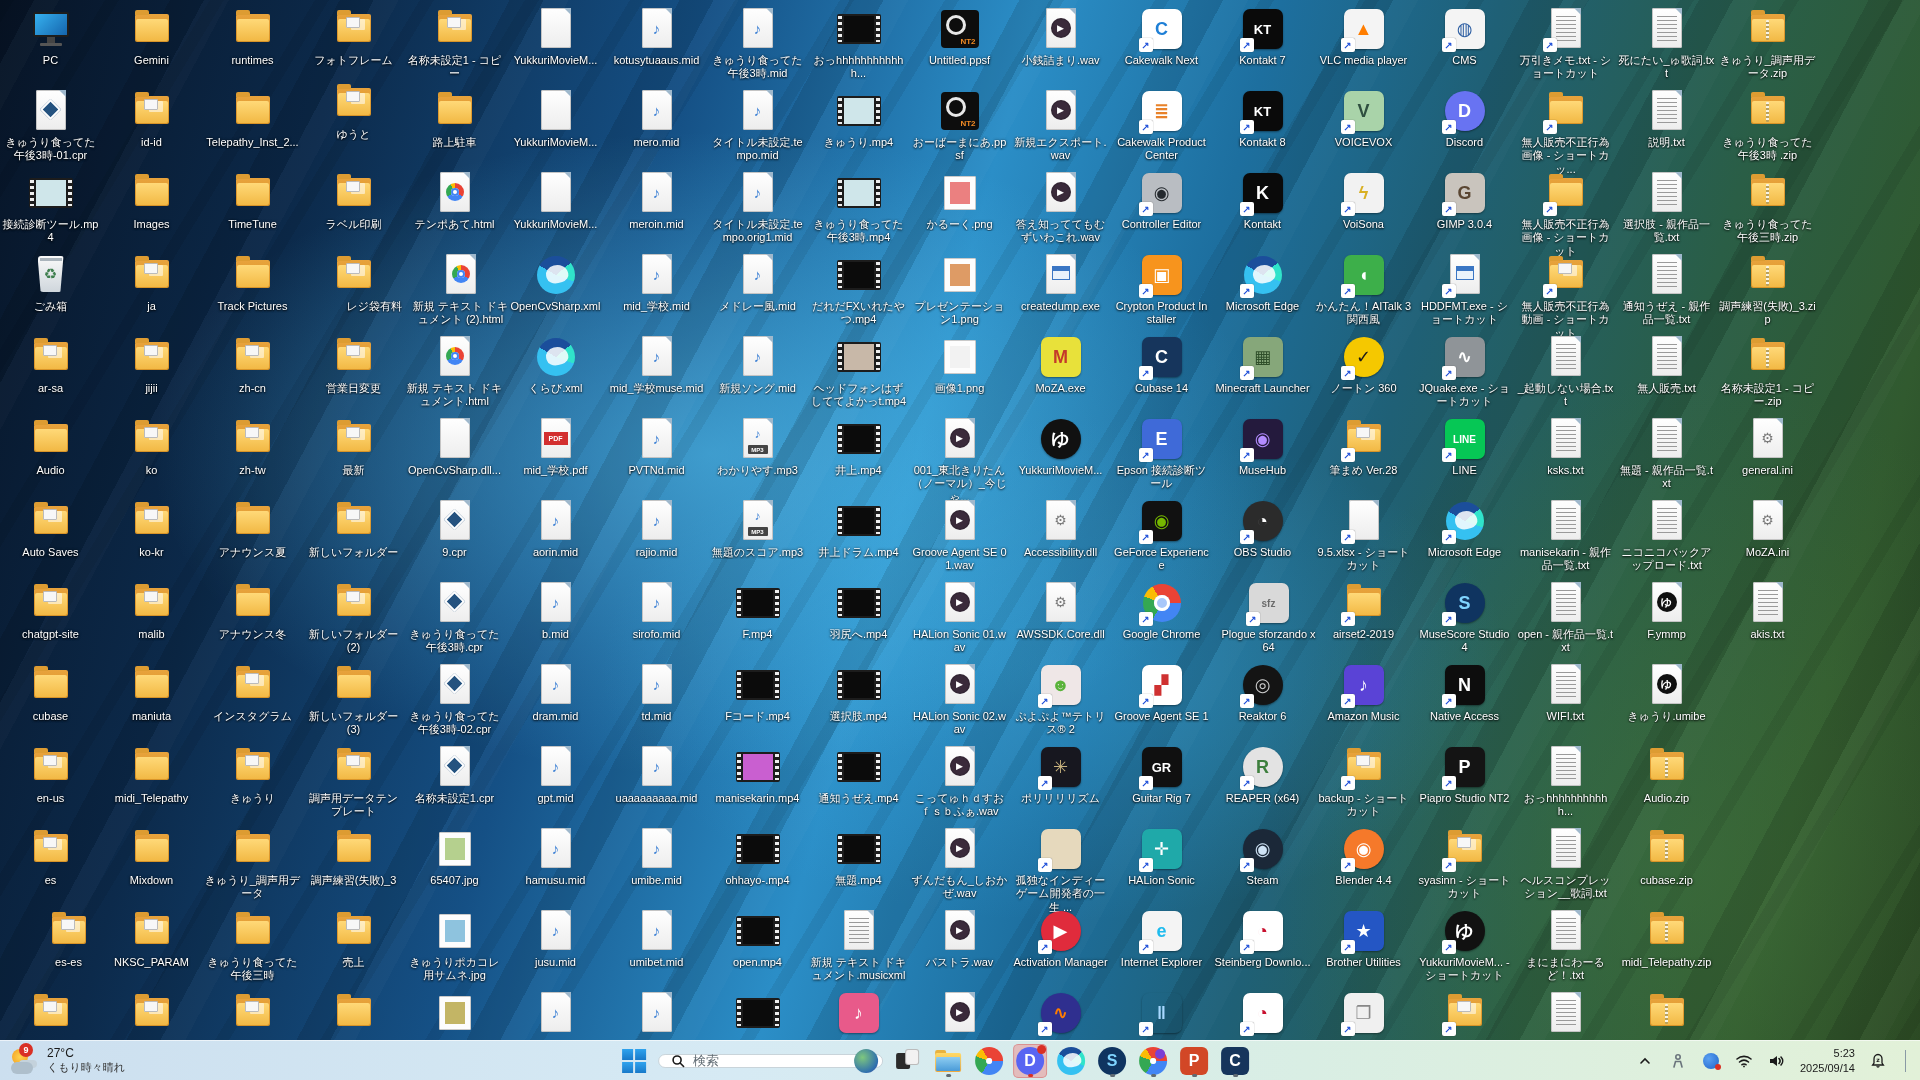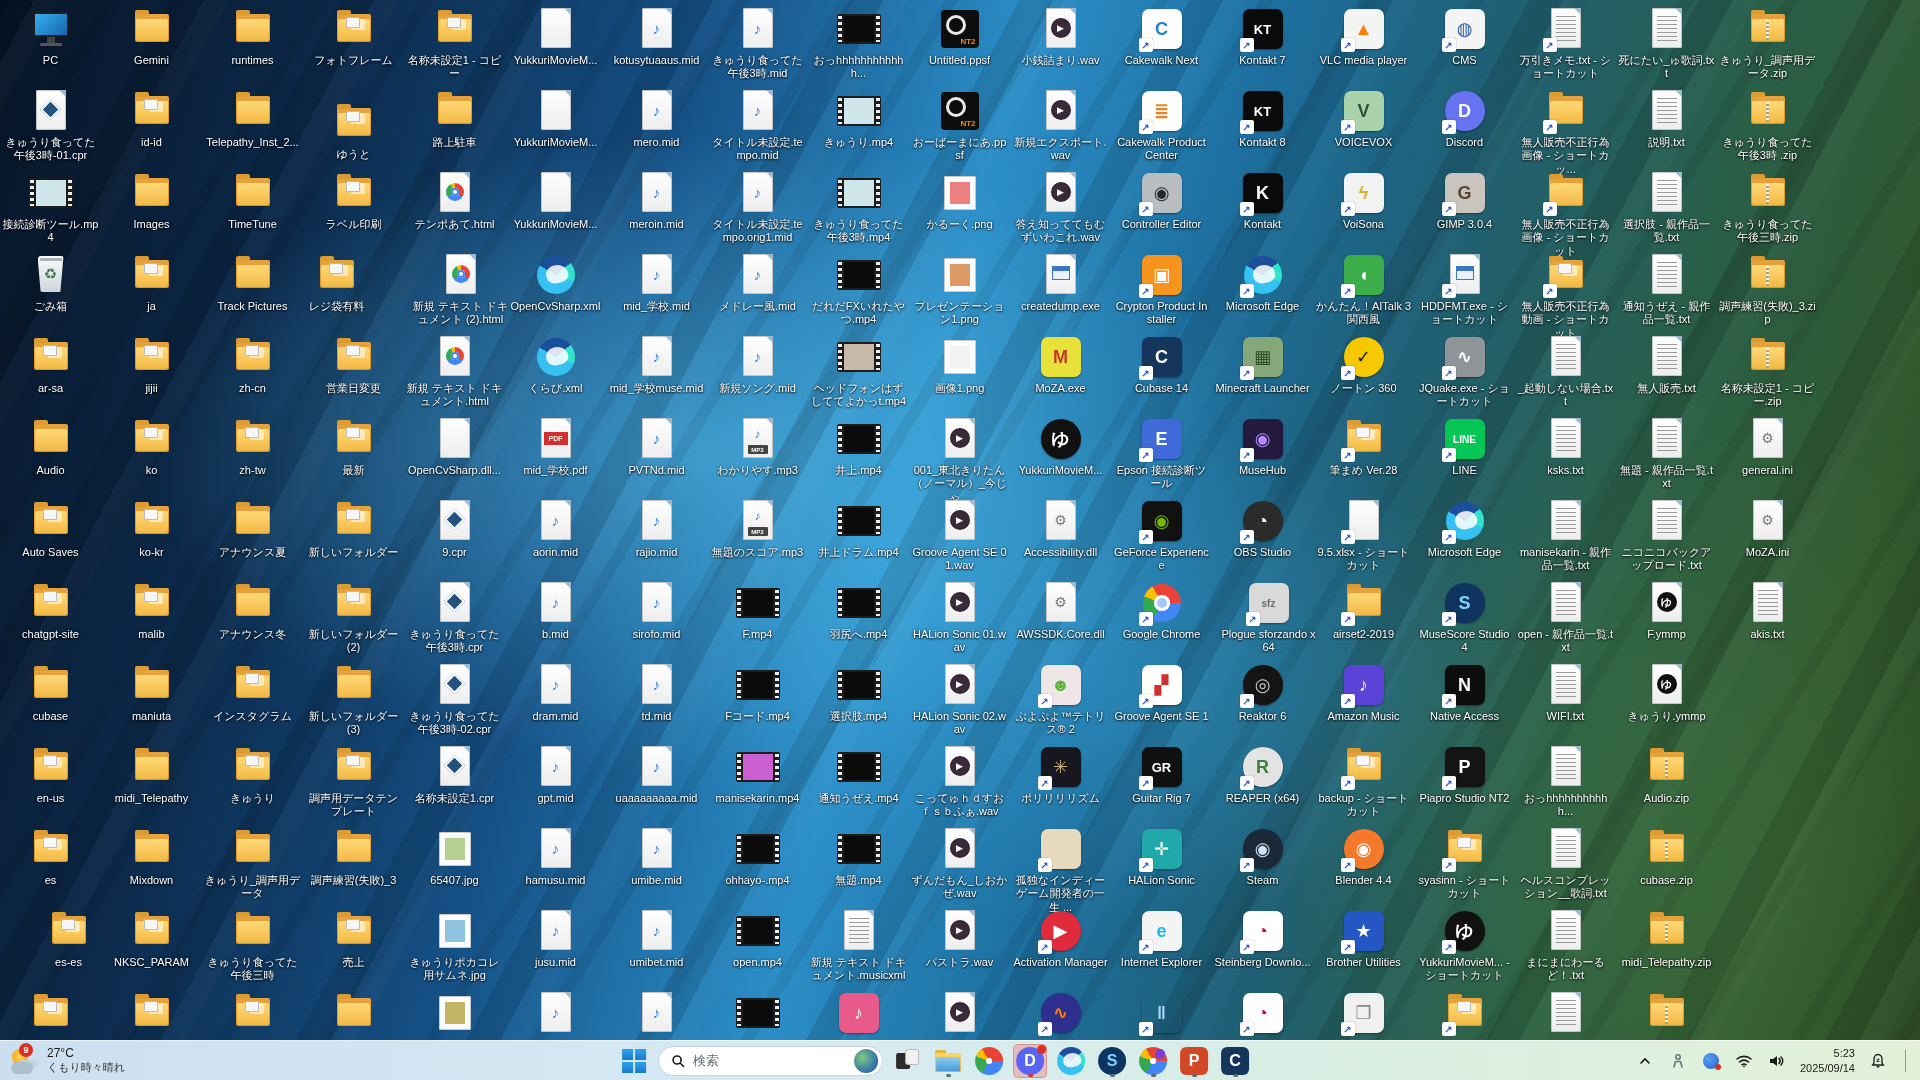--- a/index.html
+++ b/index.html
@@ -140,21 +140,21 @@
           display:flex; align-items:center; gap:7px; }
   .pin { position:relative; width:34px; height:34px; border-radius:5px; display:flex; align-items:center;
          justify-content:center; }
   .pin.active { background:rgba(236,150,150,.55); box-shadow:inset 0 0 0 1px rgba(210,100,100,.5); }
   .pdot { position:absolute; bottom:1px; left:50%; width:5px; height:3px; margin-left:-2px;
           border-radius:2px; background:#5f6a72; }
   .pdot.red { background:#d93025; }
   .badge { position:absolute; width:10px; height:10px; border-radius:50%; top:2px; right:2px; }
   .startbtn { display:grid; grid-template-columns:11px 11px; grid-template-rows:11px 11px; gap:2px; }
   .startbtn div { background:linear-gradient(180deg,#2fa3ee,#1879c9); }
-  #searchpill { width:225px; height:30px; background:#fff; border:1px solid #c9d4da; border-radius:15px;
+  #searchpill { width:225px; height:14px; background:#fff; border:1px solid #c9d4da; border-radius:15px;
           display:flex; align-items:center; padding:0 4px 0 12px; gap:8px; }
   #searchpill .stext { flex:1; color:#5f6a72; font-size:13px; }
   .sglobe { width:24px; height:24px; border-radius:50%;
           background:radial-gradient(circle at 35% 35%, #7ec77e, #2f6fae 70%, #5a3f8f); }
   .ptile { width:28px; height:28px; border-radius:6px; display:flex; align-items:center; justify-content:center;
           font-weight:bold; }
   .taskview { position:relative; width:22px; height:22px; }
   .taskview .b1 { position:absolute; left:0; top:3px; width:14px; height:16px; background:#2b2b2b; border-radius:2px; }
   .taskview .b2 { position:absolute; right:0; top:0; width:12px; height:14px; background:#f2f2f2; border-radius:2px;
           box-shadow:0 0 0 1px #bbb; }
@@ -334,21 +334,21 @@
       <div class="lbl">id-id</div>
     </div>
     <div class="cell" style="left: 202px; top: 88px;">
       <div class="icn">
         <div class="fshape">
           <div class="ffront"></div>
         </div>
       </div>
       <div class="lbl">Telepathy_Inst_2...</div>
     </div>
-    <div class="cell" style="left: 303px; top: 100px;">
+    <div class="cell" style="left: 303px; top: 80px;">
       <div class="icn">
         <div class="fshape">
           <div class="ffront"></div>
           <div class="fpv"></div>
         </div>
       </div>
       <div class="lbl">ゆうと</div>
     </div>
     <div class="cell" style="left: 404px; top: 88px;">
       <div class="icn">
@@ -615,21 +615,21 @@
       <div class="lbl">ja</div>
     </div>
     <div class="cell" style="left: 202px; top: 252px;">
       <div class="icn">
         <div class="fshape">
           <div class="ffront"></div>
         </div>
       </div>
       <div class="lbl">Track Pictures</div>
     </div>
-    <div class="cell" style="left: 286px; top: 252px;">
+    <div class="cell" style="left: 303px; top: 252px; text-align: right;">
       <div class="icn">
         <div class="fshape">
           <div class="ffront"></div>
           <div class="fpv"></div>
         </div>
       </div>
       <div class="lbl">レジ袋有料</div>
     </div>
     <div class="cell" style="left: 410px; top: 252px;">
       <div class="icn">
@@ -1438,21 +1438,21 @@
         </div>
       </div>
       <div class="lbl">WIFI.txt</div>
     </div>
     <div class="cell" style="left: 1616px; top: 662px;">
       <div class="icn">
         <div class="page">
           <div class="ymmpdot">ゆ</div>
         </div>
       </div>
-      <div class="lbl">きゅうり.ymmp</div>
+      <div class="lbl">きゅうり.umibe</div>
     </div>
     <div class="cell" style="left: 0px; top: 744px;">
       <div class="icn">
         <div class="fshape">
           <div class="ffront"></div>
           <div class="fpv"></div>
         </div>
       </div>
       <div class="lbl">en-us</div>
     </div>

